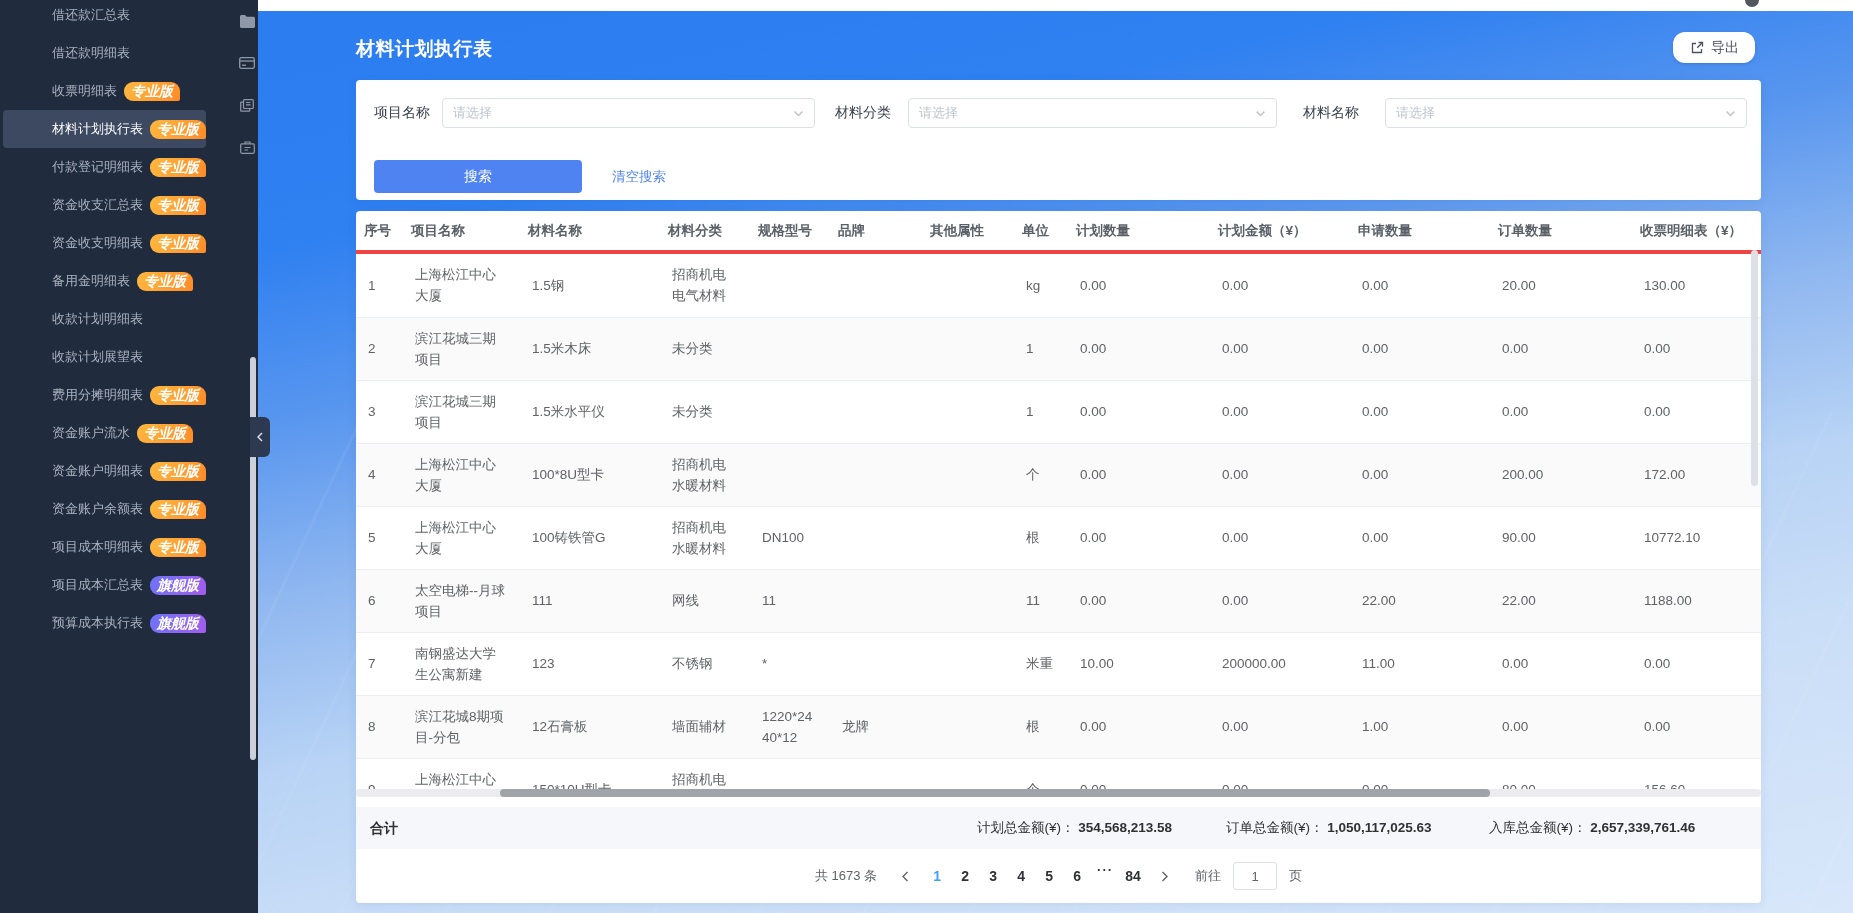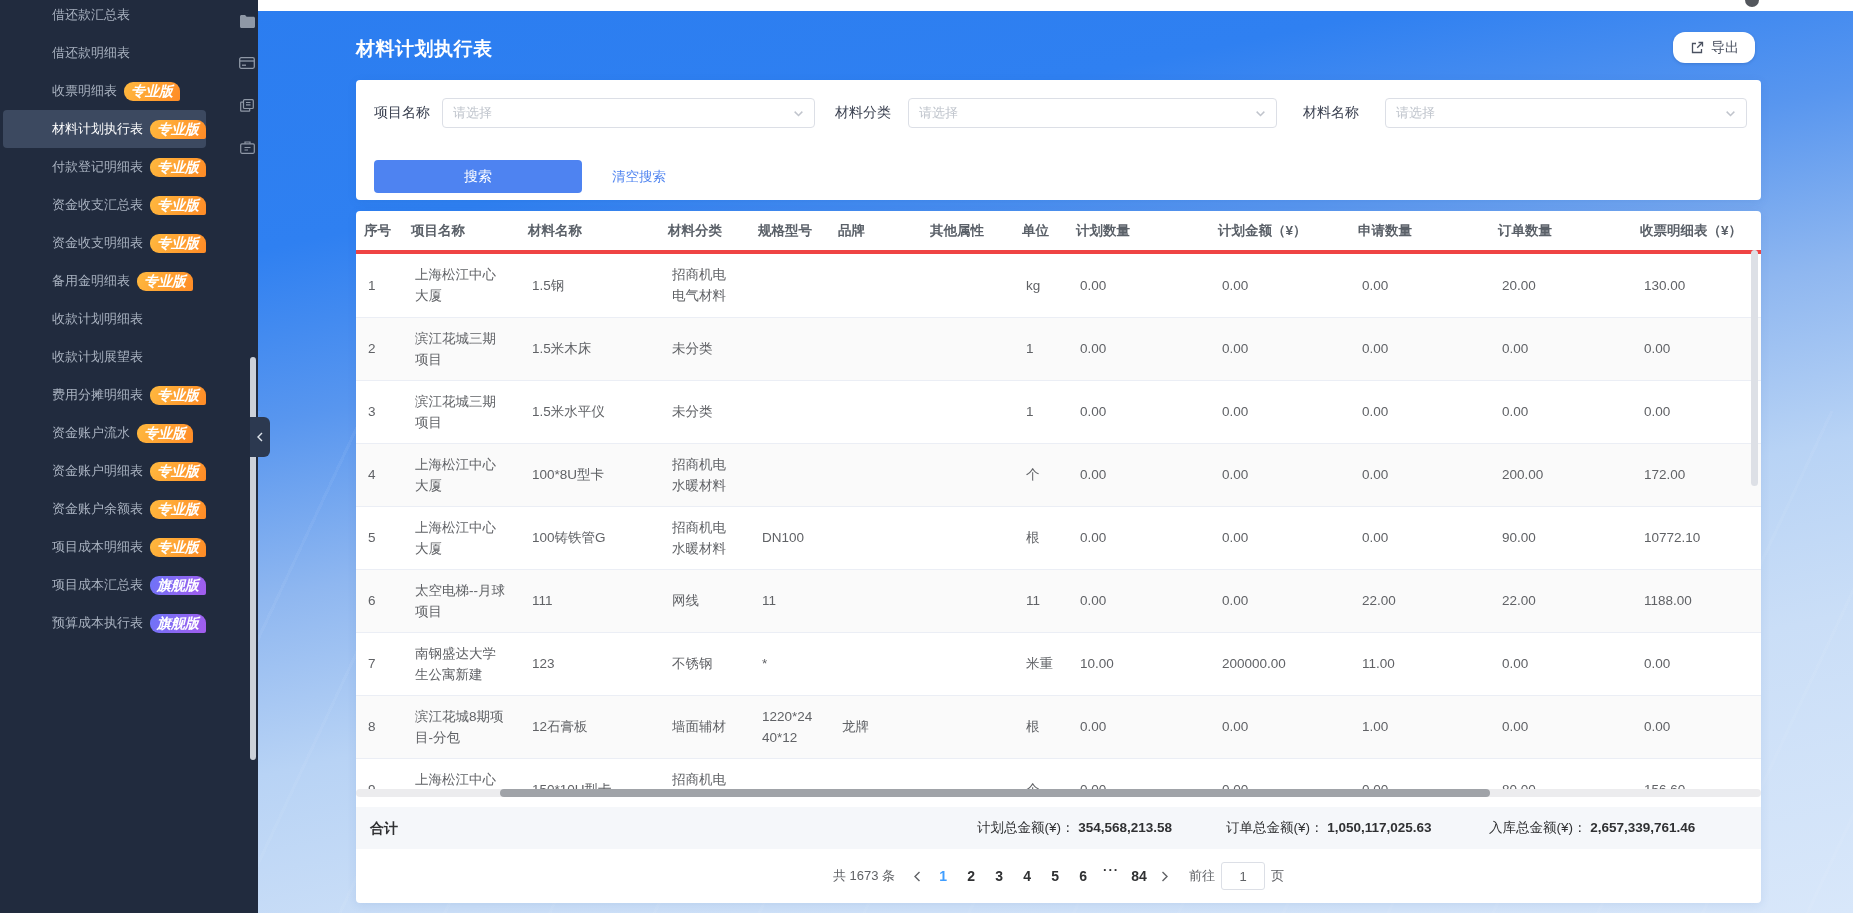--- a/index.html
+++ b/index.html
@@ -53,21 +53,21 @@
   .tbl tr.even{background:#fafafa}
   .hscroll-track{position:absolute;left:0;top:578px;width:1405px;height:8px;background:#ececee;border-radius:4px}
   .hscroll-thumb{position:absolute;left:144px;top:0;width:990px;height:8px;background:#a0a3a8;border-radius:4px}
   .vscroll-thumb{position:absolute;right:3px;top:39px;width:7px;height:236px;background:#dde0e6;border-radius:4px}
 
   .summary-row{position:absolute;left:0;right:0;top:596px;height:42px;background:#f5f7fa}
   .sum-label{position:absolute;left:14px;line-height:42px;font-size:14px;font-weight:700;color:#303133}
   .sum-item{position:absolute;line-height:42px;font-size:13.5px;color:#303133;white-space:nowrap}
   .sum-item b{font-weight:700;font-family:"Liberation Sans","DejaVu Sans",sans-serif}
 
-  .pagination{position:absolute;left:0;right:0;top:645px;height:40px;display:flex;align-items:center;justify-content:center;font-size:13px;color:#606266}
+  .pagination{position:absolute;left:0;right:0;top:645px;height:40px;display:flex;align-items:center;justify-content:center;gap:6px;font-size:13px;color:#606266}
   .pg-total{margin-right:10px}
   .pg-arrow{display:flex;align-items:center;justify-content:center;width:24px;height:28px;color:#606266;cursor:pointer}
   .pg-num{min-width:28px;height:28px;line-height:28px;text-align:center;font-size:14px;font-weight:700;color:#303133;cursor:pointer}
   .pg-num.active{color:#409eff}
   .pg-dots{min-width:28px;text-align:center;font-weight:700;color:#303133;letter-spacing:1px}
   .pg-goto{margin-left:12px}
   .pg-input{width:44px;height:28px;border:1px solid #dcdfe6;border-radius:3px;text-align:center;font-size:13px;color:#606266;margin:0 6px;outline:none}
 </style>
 </head>
 <body>

